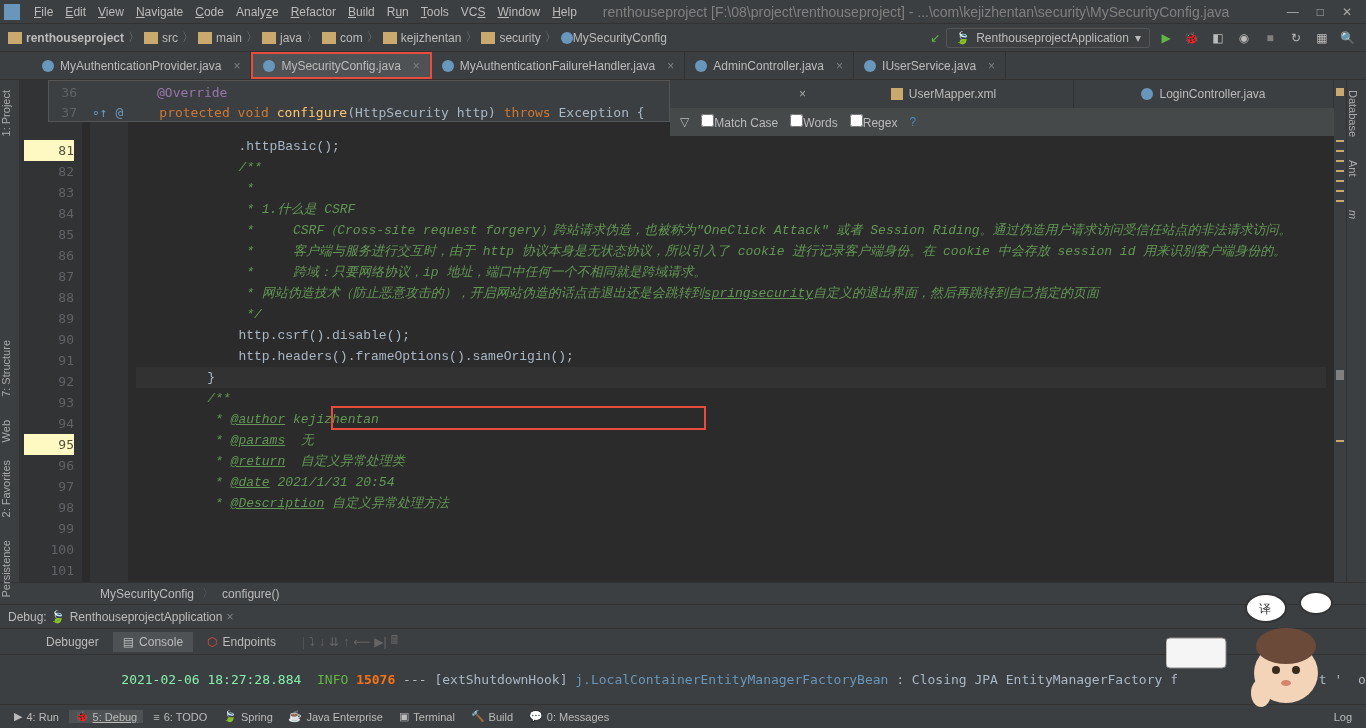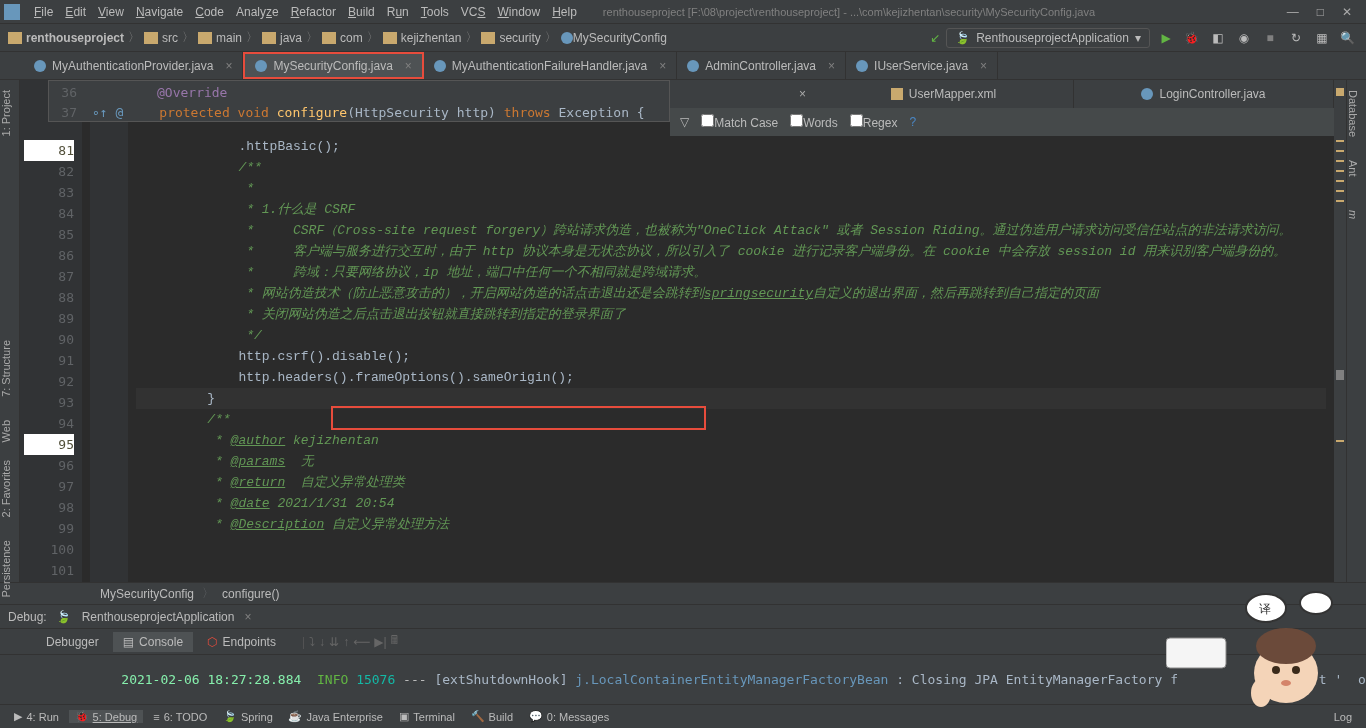--- a/index.html
+++ b/index.html
@@ -1,71 +1,71 @@
 <!DOCTYPE html>
 <html><head>
 <meta charset="utf-8">
 <style>
 * { margin: 0; padding: 0; box-sizing: border-box; }
 body { font-family: "Segoe UI", Arial, sans-serif; font-size: 12px; background: #3c3f41; color: #bbbbbb; overflow: hidden; width: 1366px; height: 728px; position: relative; }
 .menubar { height: 24px; background: #3c3f41; display: flex; align-items: center; padding: 0 4px; border-bottom: 1px solid #323232; }
 .menubar .logo { width: 16px; height: 16px; background: #6897bb; margin-right: 8px; }
 .menubar .menu-item { padding: 0 6px; cursor: pointer; }
 .menubar .menu-item u { text-decoration: underline; }
-.menubar .title-path { flex: 1; color: #808080; font-size: 11px; padding-left: 20px; white-space: nowrap; overflow: hidden; }
+.menubar .title-path { flex: 1; color: #808080; font-size: 14px; padding-left: 20px; white-space: nowrap; overflow: hidden; }
 .menubar .win-controls { display: flex; gap: 18px; padding-right: 10px; color: #aaa; }
 .navbar { height: 28px; background: #3c3f41; display: flex; align-items: center; padding: 0 8px; border-bottom: 1px solid #323232; }
 .navbar .folder-icon { width: 14px; height: 12px; background: #c9a96e; margin-right: 4px; display: inline-block; }
 .navbar .breadcrumb { display: flex; align-items: center; gap: 2px; font-size: 12px; }
 .navbar .breadcrumb .sep { color: #808080; margin: 0 2px; }
 .navbar .crumb { display: flex; align-items: center; }
 .navbar .right-controls { margin-left: auto; display: flex; align-items: center; gap: 6px; }
 .navbar .run-config { background: #3c3f41; border: 1px solid #555; padding: 2px 8px; border-radius: 3px; display: flex; align-items: center; gap: 6px; }
 .navbar .icon-btn { width: 20px; height: 20px; display: flex; align-items: center; justify-content: center; cursor: pointer; }
 .green-leaf { color: #62b543; }
 .play-green { color: #62b543; }
-.tabs-row { height: 28px; background: #3c3f41; display: flex; align-items: stretch; border-bottom: 1px solid #323232; padding-left: 24px; }
+.tabs-row { height: 28px; background: #3c3f41; display: flex; align-items: stretch; border-bottom: 1px solid #323232; padding-left: 32px; }
 .tab { display: flex; align-items: center; padding: 0 10px; gap: 6px; border-right: 1px solid #323232; cursor: pointer; position: relative; }
 .tab.active { background: #4e5254; border-bottom: 2px solid #4a88c7; }
 .tab.highlighted { border: 2px solid #e74c3c; }
 .tab .close-x { color: #808080; margin-left: 6px; }
 .java-icon { width: 12px; height: 12px; border-radius: 50%; background: #6897bb; display: inline-block; }
 .xml-icon { width: 12px; height: 12px; background: #c9a96e; display: inline-block; }
 .main-area { display: flex; height: 502px; position: relative; }
 .left-tool { width: 20px; background: #3c3f41; border-right: 1px solid #323232; position: relative; }
 .left-tool .vlabel { writing-mode: vertical-rl; transform: rotate(180deg); font-size: 11px; color: #aaa; position: absolute; }
 .right-tool { width: 20px; background: #3c3f41; border-left: 1px solid #323232; position: relative; }
 .right-tool .vlabel { writing-mode: vertical-rl; font-size: 11px; color: #aaa; position: absolute; }
 .editor-wrap { flex: 1; display: flex; position: relative; background: #2b2b2b; gap: 8px; }
 .gutter { width: 62px; background: #313335; color: #606366; text-align: right; padding: 4px 8px 4px 4px; font-family: Consolas, monospace; font-size: 13px; line-height: 21px; }
 .gutter .ln { height: 21px; }
-.gutter .ln.warn { background: #ffffff; color: #52503a; }
+.gutter .ln.warn { background: #fef9c3; color: #52503a; }
 .code-area { flex: 1; font-family: Consolas, "Courier New", monospace; font-size: 13px; line-height: 21px; padding: 4px 0; position: relative; overflow: hidden; }
 .code-line { height: 21px; white-space: pre; padding-left: 40px; position: relative; }
 .code-line.current { background: #323232; }
 .kw { color: #cc7832; }
 .over { color: #9876aa; }
 .doccomment { color: #629755; font-style: italic; }
 .doctag { color: #629755; font-style: italic; text-decoration: underline; }
 .type { color: #a9b7c6; }
 .method { color: #ffc66d; }
 .paren { color: #a9b7c6; }
 .ident { color: #a9b7c6; }
 .highlight-box { border: 2px solid #e74c3c; position: absolute; }
 .overlay-header { position: absolute; left: 28px; top: 0; width: 622px; height: 42px; background: #3c3f41; border: 1px solid #555; z-index: 10; font-family: Consolas, monospace; font-size: 13px; line-height: 20px; padding: 2px 8px; }
 .breadcrumb-bottom { height: 22px; background: #3c3f41; border-top: 1px solid #323232; display: flex; align-items: center; padding-left: 100px; gap: 8px; font-size: 12px; }
 .debug-panel { background: #3c3f41; border-top: 1px solid #323232; }
-.debug-header { height: 24px; display: flex; align-items: center; padding: 0 8px; gap: 10px; border-bottom: 1px solid #323232; }
+.debug-header { height: 24px; display: flex; align-items: center; padding: 0 8px; gap: 4px; border-bottom: 1px solid #323232; }
 .debug-tabs { height: 26px; display: flex; align-items: center; padding: 0 8px; gap: 4px; border-bottom: 1px solid #323232; }
 .debug-tab { padding: 3px 10px; display: flex; align-items: center; gap: 5px; font-size: 12px; }
 .debug-tab.active { background: #4e5254; }
 .console-line { font-family: Consolas, monospace; font-size: 13px; padding: 2px 8px 2px 90px; white-space: pre; overflow: hidden; }
 .ts { color: #86efac; }
 .info { color: #62b543; }
-.pid { color: #14b8a6; }
+.pid { color: #f97316; font-weight: bold; }
 .logger { color: #6897bb; }
 .bottom-bar { height: 24px; background: #3c3f41; border-top: 1px solid #323232; display: flex; align-items: center; padding: 0 8px; gap: 4px; font-size: 11px; }
 .bottom-bar .bb-item { display: flex; align-items: center; gap: 4px; padding: 0 6px; cursor: pointer; }
 .bottom-bar .bb-item.active { background: #4e5254; }
 .scrollmark { width: 12px; background: #3c3f41; position: relative; }
 .scrollmark .mark { position: absolute; width: 8px; height: 2px; left: 2px; }
 .icon-gutter { width: 38px; background: #313335; position: relative; }
 .mascot { position: absolute; right: 20px; bottom: 20px; width: 180px; height: 130px; z-index: 100; pointer-events: none; }
 </style>
 </head>
@@ -253,21 +253,20 @@
     <div class="icon-gutter"></div>
     <div class="code-area" style="padding-top:56px;">
       <div class="code-line"><span class="ident">        .</span><span class="ident">httpBasic</span><span class="paren">();</span></div>
       <div class="code-line"><span class="doccomment">        /**</span></div>
       <div class="code-line"><span class="doccomment">         *</span></div>
       <div class="code-line"><span class="doccomment">         * 1.什么是 CSRF</span></div>
       <div class="code-line"><span class="doccomment">         *     CSRF（Cross-site request forgery）跨站请求伪造，也被称为"OneClick Attack" 或者 Session Riding。通过伪造用户请求访问受信任站点的非法请求访问。</span></div>
       <div class="code-line"><span class="doccomment">         *     客户端与服务进行交互时，由于 http 协议本身是无状态协议，所以引入了 cookie 进行记录客户端身份。在 cookie 中会存放 session id 用来识别客户端身份的。</span></div>
       <div class="code-line"><span class="doccomment">         *     跨域：只要网络协议，ip 地址，端口中任何一个不相同就是跨域请求。</span></div>
       <div class="code-line"><span class="doccomment">         * 网站伪造技术（防止恶意攻击的），开启网站伪造的话点击退出还是会跳转到<u>springsecurity</u>自定义的退出界面，然后再跳转到自己指定的页面</span></div>
-      <div class="code-line"><span class="doccomment">         * 关闭网站伪造之后点击退出按钮就直接跳转到指定的登录界面了</span></div>
       <div class="code-line"><span class="doccomment">         */</span></div>
       <div class="code-line"><span class="ident">        http</span><span class="paren">.</span><span class="ident">csrf</span><span class="paren">().</span><span class="ident">disable</span><span class="paren">();</span></div>
       <div class="code-line"><span class="ident">        http</span><span class="paren">.</span><span class="ident">headers</span><span class="paren">().</span><span class="ident">frameOptions</span><span class="paren">().</span><span class="ident">sameOrigin</span><span class="paren">();</span></div>
       <div class="code-line current"><span class="paren">    }</span></div>
       <div class="code-line"><span class="doccomment">    /**</span></div>
       <div class="code-line"><span class="doccomment">     * </span><span class="doctag">@author</span><span class="doccomment"> kejizhentan</span></div>
       <div class="code-line"><span class="doccomment">     * </span><span class="doctag">@params</span><span class="doccomment">  无</span></div>
       <div class="code-line"><span class="doccomment">     * </span><span class="doctag">@return</span><span class="doccomment">  自定义异常处理类</span></div>
       <div class="code-line"><span class="doccomment">     * </span><span class="doctag">@date</span><span class="doccomment"> 2021/1/31 20:54</span></div>
       <div class="code-line"><span class="doccomment">     * </span><span class="doctag">@Description</span><span class="doccomment"> 自定义异常处理方法</span></div>

